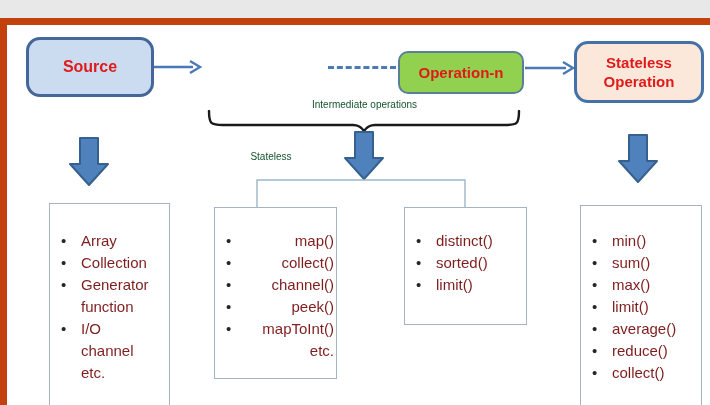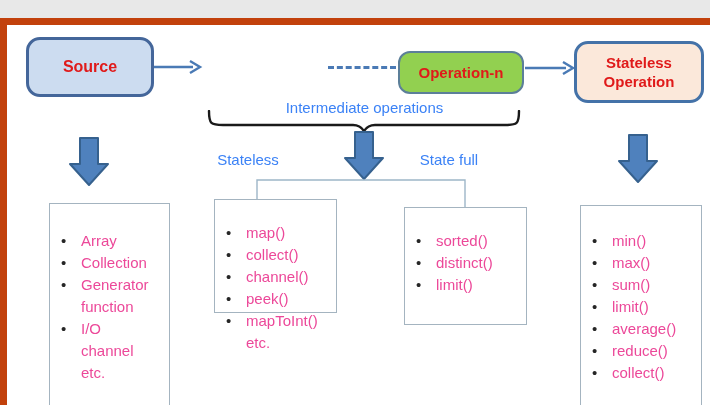--- a/index.html
+++ b/index.html
@@ -5,41 +5,41 @@
   html,body{margin:0;padding:0;background:#e8e8e8;font-family:"Liberation Sans",sans-serif;}
   #frame{position:relative;width:706px;height:401px;background:#ffffff;border:7px solid #c2410c;
          margin:18px auto;overflow:hidden;}
 
   .node{position:absolute;display:flex;align-items:center;justify-content:center;
         text-align:center;font-weight:700;color:#e01a1a;box-sizing:border-box;}
   .node-source{left:19px;top:12px;width:128px;height:60px;background:#ccdcf0;
         border:3px solid #44669a;border-radius:14px;font-size:16px;}
   .node-op{background:#92d050;border:2.5px solid #5c7f99;border-radius:10px;font-size:15px;}
   .node-op1{left:195px;top:25px;width:124px;height:43px;}
-  .node-opn{left:391px;top:26px;width:126px;height:43px;border-radius:12px;}
+  .node-opn{left:391px;top:26px;width:126px;height:43px;}
   .node-terminal{left:567px;top:16px;width:130px;height:62px;background:#fbe8da;
         border:3px solid #4472a8;border-radius:14px;font-size:15px;line-height:19px;padding:0 14px;}
 
   .svgabs{position:absolute;}
   .dashed-link{position:absolute;left:321px;top:41px;width:68px;height:0;
         border-top:3px dashed #4a7ab5;}
 
-  .anno{position:absolute;color:#3b82f6;font-size:15px;}
+  .anno{position:absolute;color:#14532d;font-size:10px;}
   .anno-center{text-align:center;}
   #lbl-intermediate{left:230px;top:74px;width:255px;}
-  #lbl-stateless{left:197px;top:126px;width:88px;}
+  #lbl-stateless{left:220px;top:126px;width:88px;}
   #lbl-stateful{left:398px;top:126px;width:88px;}
 
   .listbox{position:absolute;background:#fff;border:1.5px solid #a4b4c0;box-sizing:border-box;}
   #listbox-source{left:42px;top:178px;width:121px;height:211px;}
-  #listbox-stateless{left:207px;top:174px;width:123px;height:114px;}
+  #listbox-stateless{left:207px;top:182px;width:123px;height:172px;text-align:right;}
   #listbox-stateful{left:397px;top:182px;width:123px;height:118px;}
   #listbox-terminal{left:573px;top:180px;width:122px;height:208px;}
 
-  .listbox ul{list-style:none;margin:0;font-size:15px;line-height:22px;color:#ec4899;}
+  .listbox ul{list-style:none;margin:0;font-size:15px;line-height:22px;color:#7f1d1d;}
   #listbox-source ul{padding:26px 2px 0 0;}
   #listbox-stateless ul{padding:22px 2px 0 0;}
   #listbox-stateful ul{padding:22px 2px 0 0;}
   #listbox-terminal ul{padding:24px 2px 0 0;}
   .listbox li{position:relative;padding-left:31px;white-space:pre-line;}
   .listbox li::before{content:"\2022";position:absolute;left:11px;top:0;color:#262626;}
 </style>
 </head>
 <body>
 
@@ -76,21 +76,20 @@
 
   <svg class="svgabs" style="left:336px;top:106px;" width="42" height="50">
     <polygon points="12,1 30,1 30,27 40,27 21,48 2,27 12,27" fill="#4f81bd" stroke="#36618e" stroke-width="2" stroke-linejoin="round"></polygon>
   </svg>
 
   <svg class="svgabs" style="left:610px;top:109px;" width="42" height="50">
     <polygon points="12,1 30,1 30,27 40,27 21,48 2,27 12,27" fill="#4f81bd" stroke="#36618e" stroke-width="2" stroke-linejoin="round"></polygon>
   </svg>
 
   <div id="lbl-stateless" class="anno anno-center">Stateless</div>
-  <div id="lbl-stateful" class="anno anno-center">State full</div>
 
   <svg class="svgabs" style="left:248px;top:153px;" width="212" height="30">
     <path d="M2,29 L2,2 L210,2 L210,29" fill="none" stroke="#9db6c8" stroke-width="1.4"></path>
   </svg>
 
   <div id="listbox-source" class="listbox">
     <ul>
         <li>Array</li>
         <li>Collection</li>
         <li>Generator
@@ -107,31 +106,31 @@
         <li>collect()</li>
         <li>channel()</li>
         <li>peek()</li>
         <li>mapToInt()
 etc.</li>
       </ul>
   </div>
 
   <div id="listbox-stateful" class="listbox">
     <ul>
+        <li>distinct()</li>
         <li>sorted()</li>
-        <li>distinct()</li>
         <li>limit()</li>
       </ul>
   </div>
 
   <div id="listbox-terminal" class="listbox">
     <ul>
         <li>min()</li>
+        <li>sum()</li>
         <li>max()</li>
-        <li>sum()</li>
         <li>limit()</li>
         <li>average()</li>
         <li>reduce()</li>
         <li>collect()</li>
       </ul>
   </div>
 
 </div>
 
 </body></html>

